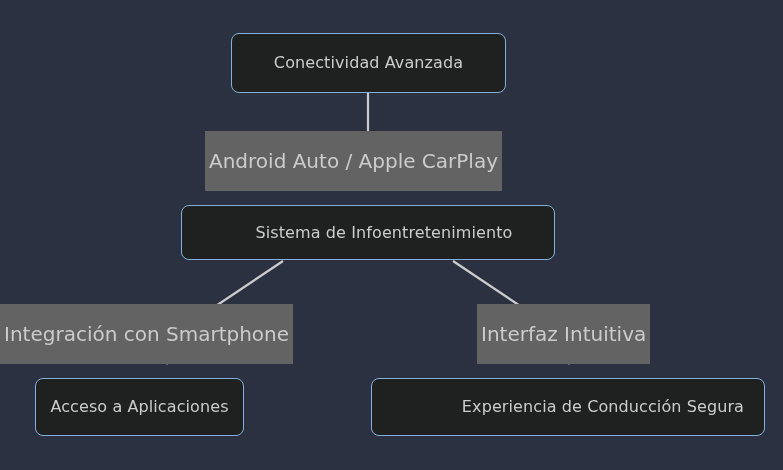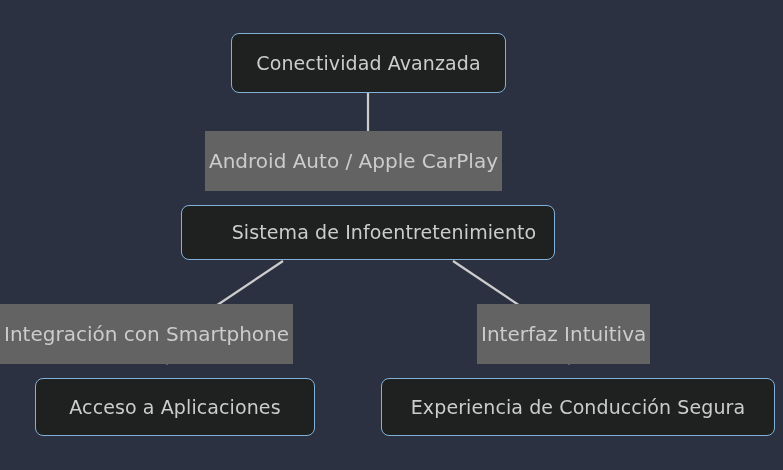--- a/index.html
+++ b/index.html
@@ -35,33 +35,33 @@
     position: absolute;
     z-index: 2;
     box-sizing: border-box;
     background: #1f2020;
     border: 1px solid #81b1d8;
     border-radius: 8px;
     display: flex;
     align-items: center;
     justify-content: center;
     color: #cccccc;
-    font-size: 19px;
+    font-size: 16px;
     line-height: 1;
     white-space: nowrap;
     letter-spacing: 0.1px;
   }
   .node-label {
     padding: 0 20px;
     color: #cccccc;
   }
   #node-root       { left: 231px; top: 33px;  width: 275px; height: 60px; }
   #node-infotainment { left: 181px; top: 205px; width: 374px; height: 55px; padding-left: 32px; }
-  #node-apps       { left: 35px;  top: 378px; width: 280px; height: 58px; }
-  #node-driving    { left: 381px; top: 378px; width: 394px; height: 58px; }
+  #node-apps       { left: 35px;  top: 378px; width: 209px; height: 58px; }
+  #node-driving    { left: 371px; top: 378px; width: 394px; height: 58px; justify-content: flex-end; }
 
   
   .edge-label {
     position: absolute;
     z-index: 3;
     background: #636363;
     color: #cccccc;
     font-size: 20px;
     line-height: 1.4;
     padding: 16px 4px;

